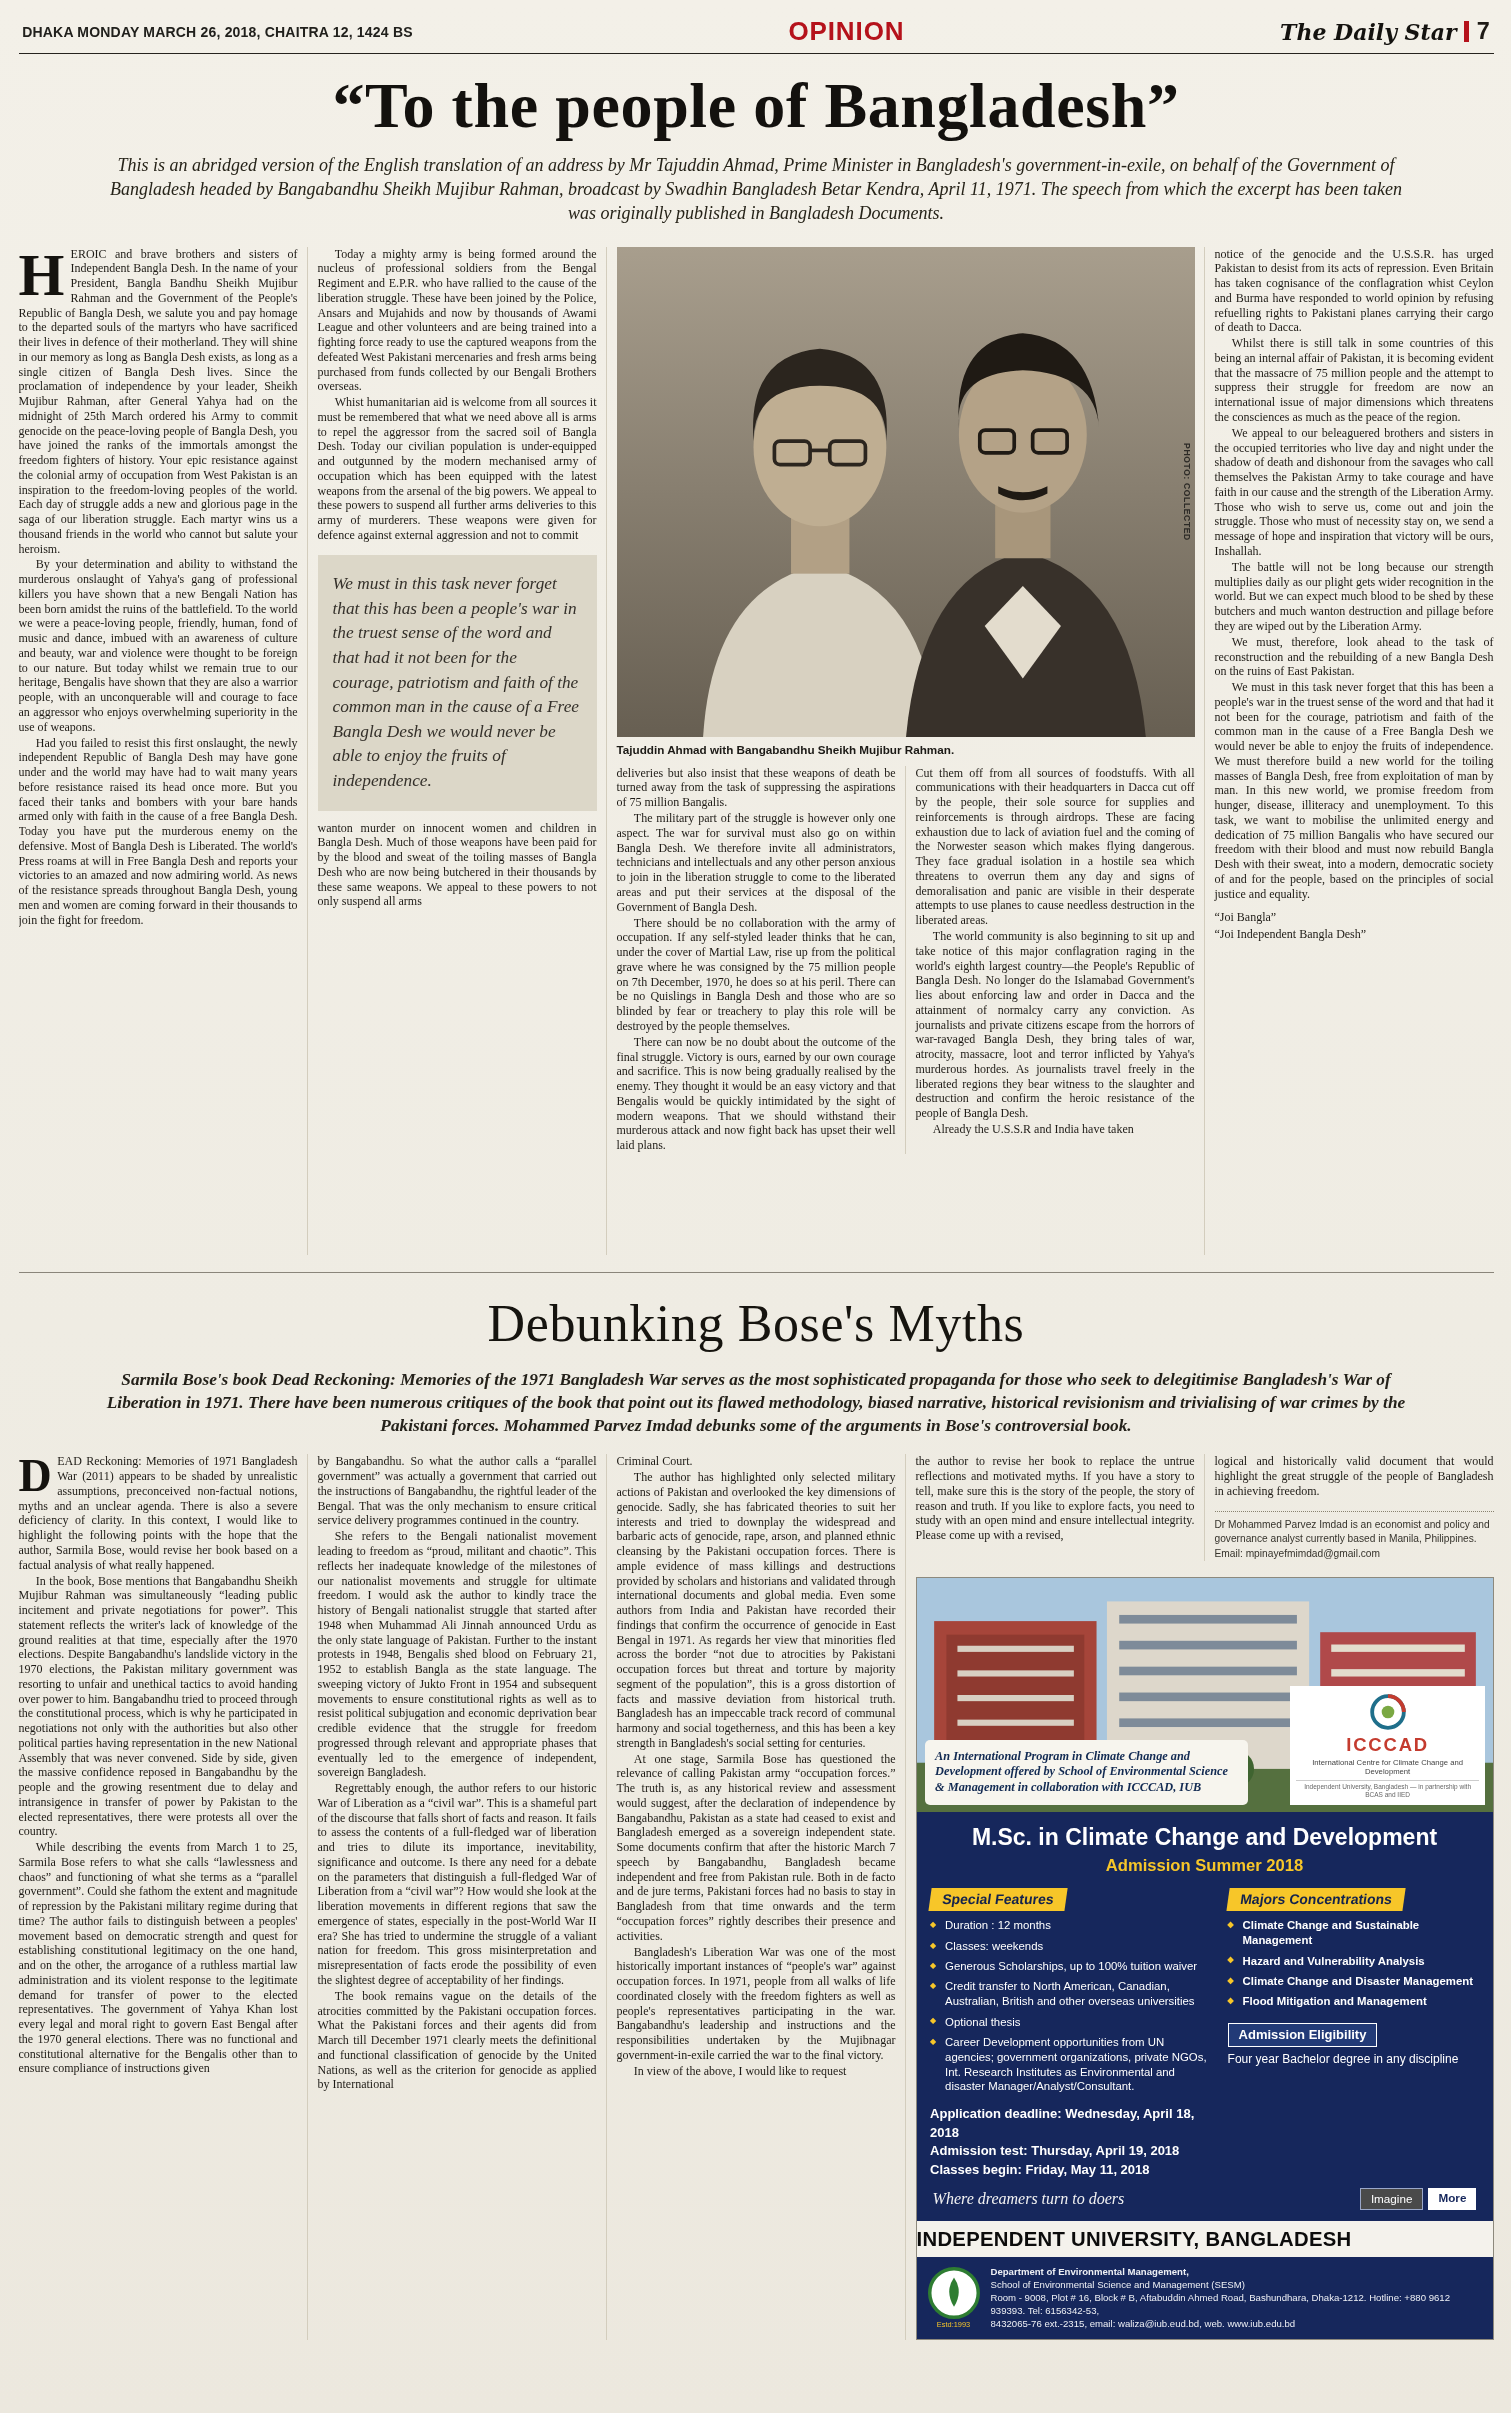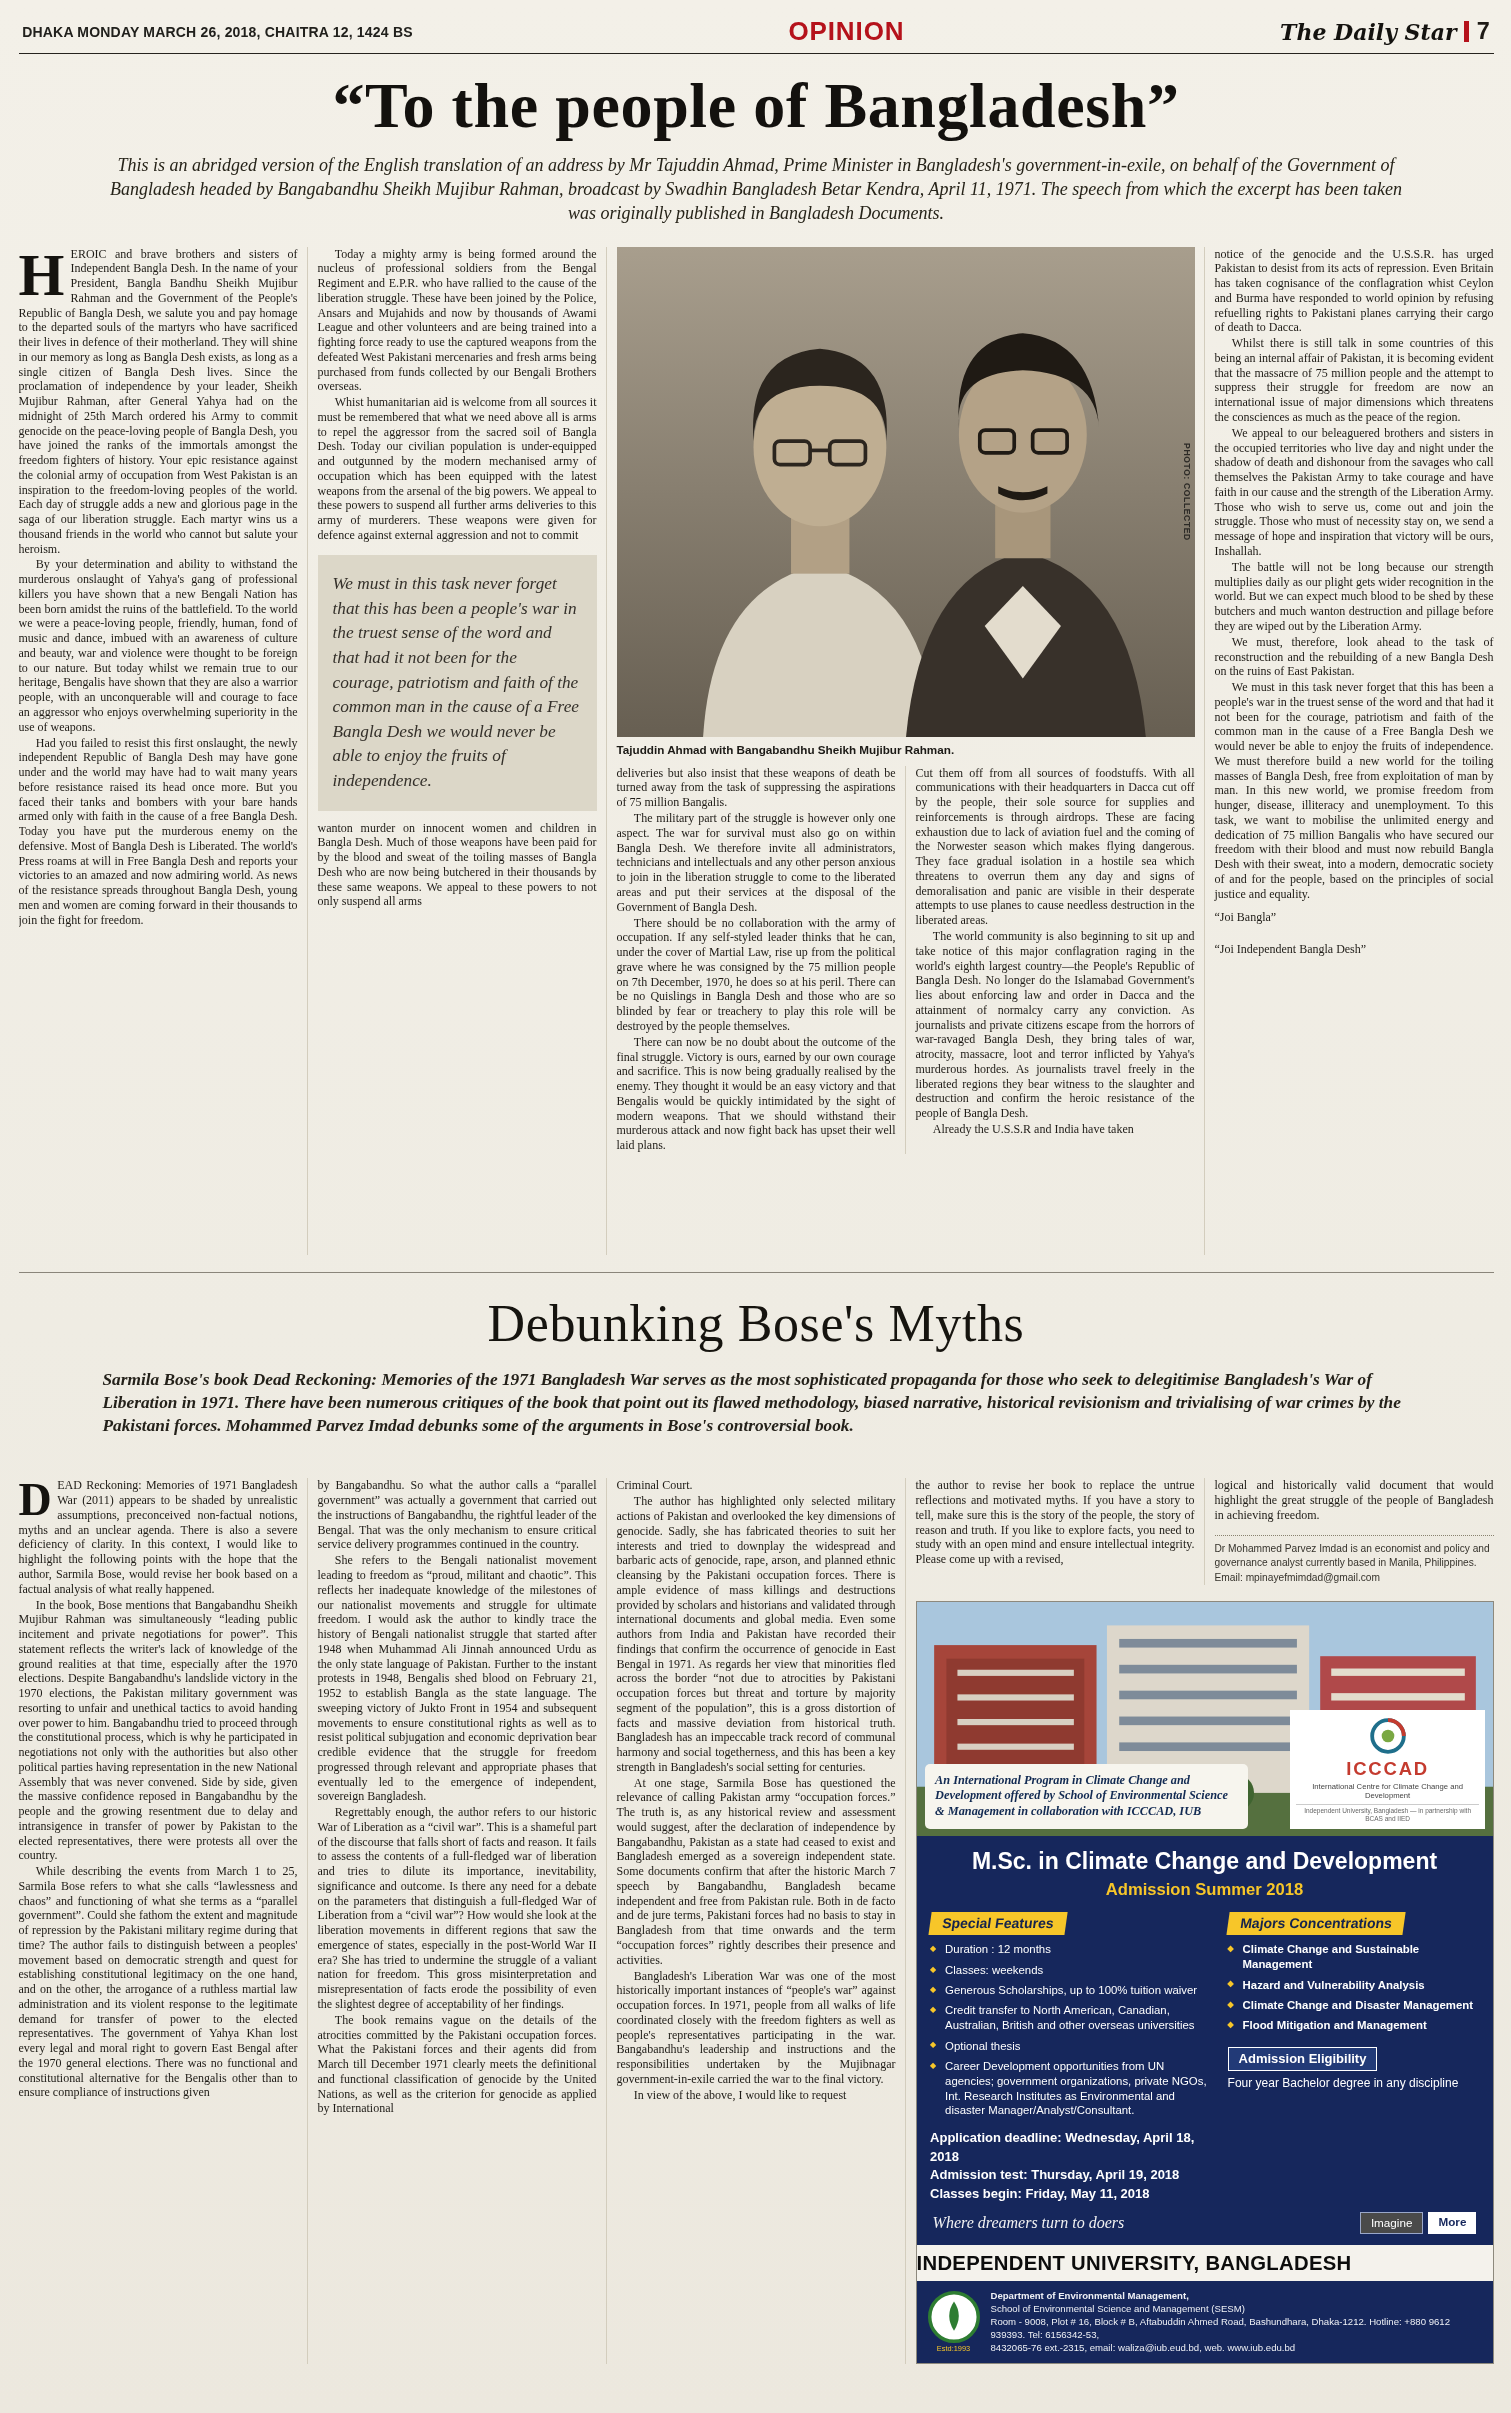--- a/index.html
+++ b/index.html
@@ -41,28 +41,28 @@
   .photo-img{height:490px;position:relative;overflow:hidden;background:#8d8475;}
   .photo-img svg{display:block;width:100%;height:100%;}
   .credit{position:absolute;right:2.5px;top:50%;transform:translateY(-50%);
     writing-mode:vertical-rl;font-family:"Liberation Sans",sans-serif;font-size:8.6px;
     font-weight:bold;letter-spacing:0.6px;color:#2c2a26;}
   .caption{font-family:"Liberation Sans",sans-serif;font-weight:bold;font-size:11.7px;
     margin-top:6.2px;text-align:left;color:#1c1a16;}
   .mid-cols{display:flex;gap:20px;}
   .mid-cols>div{flex:1;position:relative;}
   .signoff{margin-top:8.6px;text-align:left;font-size:12px;}
-  .signoff+.signoff{margin-top:17px;}
+  .signoff+.signoff{margin-top:2px;}
 
   .divider{border:none;border-top:1.2px solid #8a857a;margin:17.3px 0 0;}
 
   
   .h2{text-align:center;font-size:52px;font-weight:normal;letter-spacing:0.6px;color:#16140f;margin:21px 0 15px;}
-  .intro2{text-align:left;font-style:italic;font-weight:bold;font-size:17.3px;line-height:1.34;
-    max-width:1307px;margin:0 auto 41px;color:#24211a;}
+  .intro2{text-align:center;font-style:italic;font-weight:bold;font-size:17.3px;line-height:1.34;
+    max-width:1307px;margin:0 auto 17px;color:#24211a;}
   .body2{display:grid;grid-template-columns:repeat(5,1fr);column-gap:20px;
     font-size:12px;line-height:1.23;text-align:justify;}
   .b2right{grid-column:4/6;display:flex;flex-direction:column;position:relative;}
   .b2cols{display:flex;gap:20px;}
   .b2cols>div{flex:1;position:relative;}
   .bio{margin-top:12.3px;border-top:1.2px dotted #88826f;padding-top:6.2px;
     font-family:"Liberation Sans",sans-serif;font-size:10.2px;line-height:1.32;color:#36332c;text-align:left;}
   .bio-email{margin-top:2.5px;}
 
   

